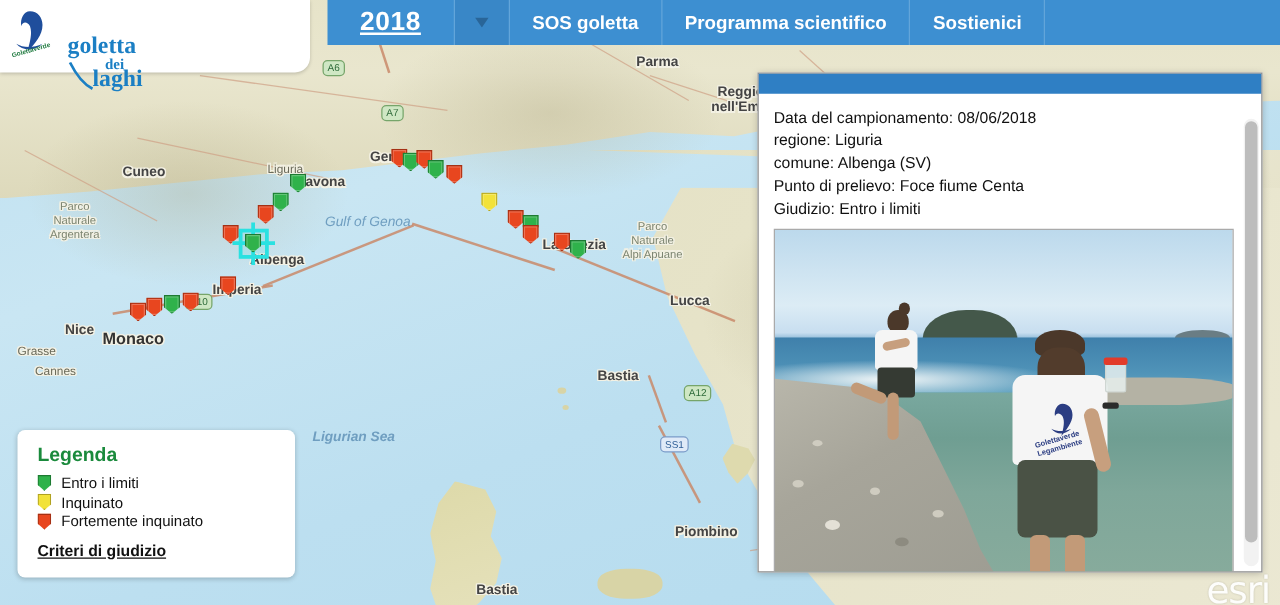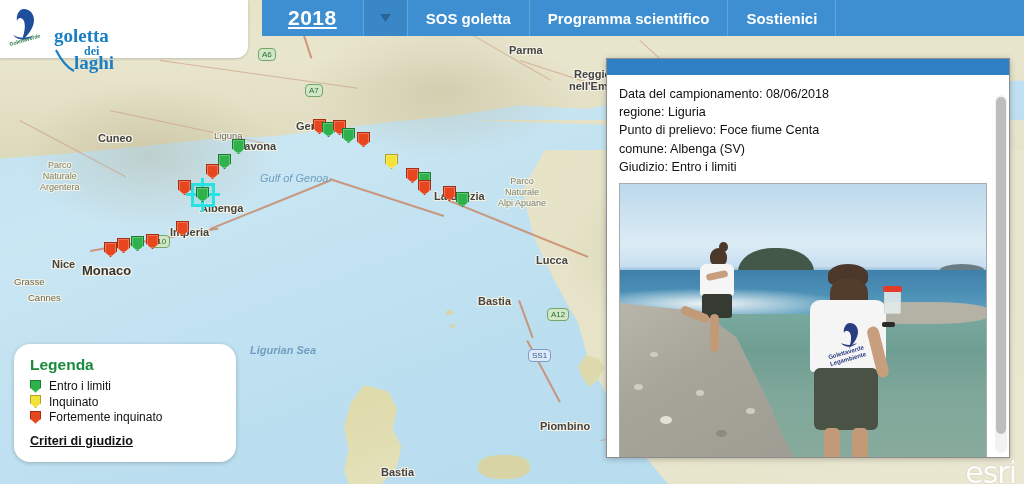--- a/index.html
+++ b/index.html
@@ -224,21 +224,21 @@
     background:#f2f2f2; border-radius:6px;
   }
   #panelthumb {
     position:absolute; left:1px; top:2px; width:10px; height:94%;
     background:#bdbdbd; border-radius:5px;
   }
 
   
   #legend {
     position:absolute; left:14px; top:344px; width:222px; height:118px;
-    background:#fff; border-radius:16px; z-index:44;
+    background:#fff; border-radius:6px; z-index:44;
     box-shadow:0 1px 4px rgba(0,0,0,.22);
     padding:12px 14px 8px 16px;
   }
   #legend h3 {
     color:#1a8a3c; font-size:15.5px; font-weight:bold; margin-bottom:5px;
   }
   .leg-row { display:flex; align-items:center; gap:8px; margin:1.5px 0; }
   .leg-sq { width:11px; height:13px; flex:0 0 auto;
             clip-path: polygon(0% 0%, 100% 0%, 100% 64%, 50% 100%, 0% 64%); }
   .leg-sq.green{ background:#2fb24b; border:1px solid #1d7a32; }
@@ -301,21 +301,21 @@
         <div class="map-label" style="left: 200px; top: 202px;">Albenga</div>
         <div class="map-label" style="left: 170px; top: 226px;">Imperia</div>
         <div class="map-label big" style="left: 82px; top: 263px;">Monaco</div>
         <div class="map-label" style="left: 52px; top: 258px;">Nice</div>
         <div class="map-label small" style="left: 14px; top: 276px;">Grasse</div>
         <div class="map-label small" style="left: 28px; top: 292px;">Cannes</div>
         <div class="map-label" style="left: 509px; top: 44px;">Parma</div>
         <div class="map-label" style="left: 574px; top: 68px;">Reggio</div>
         <div class="map-label" style="left: 569px; top: 80px;">nell'Emilia</div>
         <div class="map-label" style="left: 434px; top: 190px;">La Spezia</div>
-        <div class="map-label" style="left: 536px; top: 235px; margin-top: 19px;">Lucca</div>
+        <div class="map-label" style="left: 536px; top: 235px;">Lucca</div>
         <div class="map-label" style="left: 478px; top: 295px;">Bastia</div>
         <div class="map-label" style="left: 540px; top: 420px;">Piombino</div>
         <div class="map-label" style="left: 381px; top: 466px;">Bastia</div>
         <div class="map-label sea" style="left: 260px; top: 172px;">Gulf of Genoa</div>
         <div class="map-label sea" style="left: 250px; top: 344px; font-weight: bold;">Ligurian Sea</div>
         <div class="map-label small" style="left: 214px; top: 130px;">Liguria</div>
         <div class="map-label" style="left: 296px; top: 120px;">Genova</div>
       </div>
     <div id="map-parks">
         <div class="map-label park" style="left: 40px; top: 160px;">
@@ -398,22 +398,22 @@
       </svg>
     </div>
   </div>
 
   <div id="infopanel">
     <div id="panelhead"></div>
     <div id="panelbody">
       <div id="panel-fields">
           <div class="pl">Data del campionamento: 08/06/2018</div>
           <div class="pl">regione: Liguria</div>
+          <div class="pl">comune: Albenga (SV)</div>
           <div class="pl">Punto di prelievo: Foce fiume Centa</div>
-          <div class="pl">comune: Albenga (SV)</div>
           <div class="pl">Giudizio: Entro i limiti</div>
         </div>
 
       <div id="panelphoto">
         <div class="ph-island"></div>
         <div class="ph-island2"></div>
         <div class="ph-sea"></div>
         <div class="ph-foam"></div>
         <div class="ph-lagoon"></div>
         <div class="ph-gravelbar"></div>

